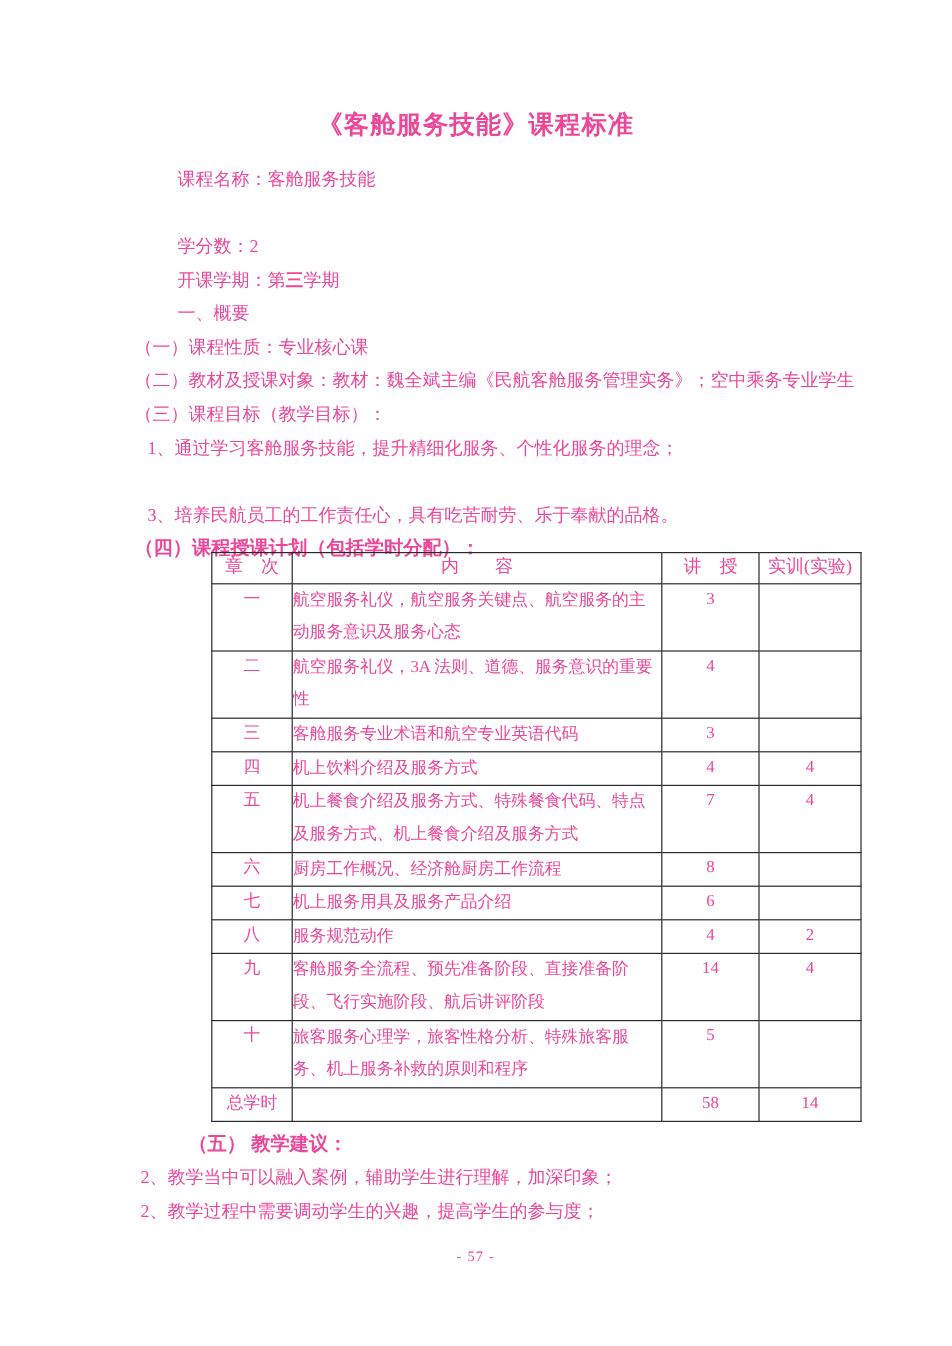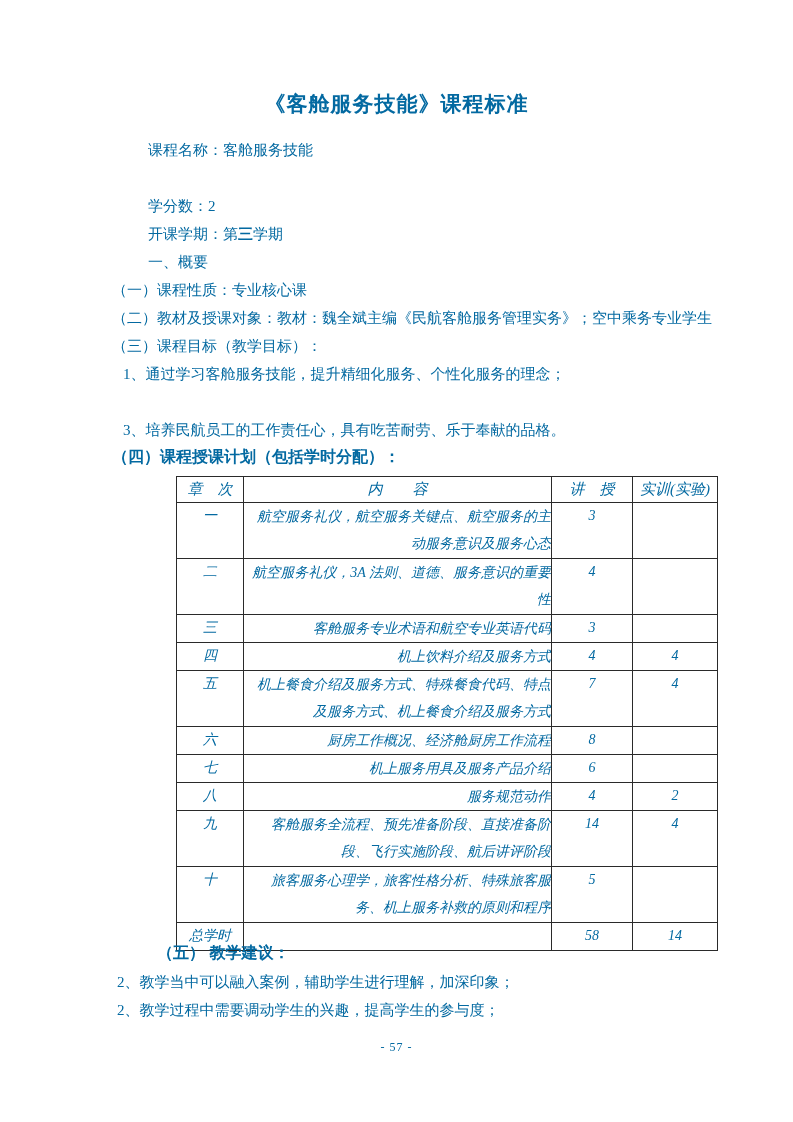--- a/index.html
+++ b/index.html
@@ -1,21 +1,21 @@
 <!DOCTYPE html>
 <html><head>
 <meta charset="utf-8">
 <style>
   html, body { margin: 0; padding: 0; background: #ffffff; }
   .page {
     position: relative;
     width: 793px;
     height: 1122px;
     background: #ffffff;
-    color: #0369a1;
+    color: #ec4899;
     font-family: "Liberation Serif", "DejaVu Serif", serif;
     overflow: hidden;
   }
   .doc-title {
     position: absolute;
     top: 90px;
     left: 0;
     width: 793px;
     text-align: center;
     font-size: 21px;
@@ -31,26 +31,25 @@
   .emph { font-weight: bold; font-family: "Liberation Sans", "DejaVu Sans", sans-serif; }
   .heading {
     position: absolute;
     font-size: 16px;
     font-weight: bold;
     font-family: "Liberation Sans", "DejaVu Sans", sans-serif;
     white-space: nowrap;
   }
   table.schedule {
     position: absolute;
-    top: 476px;
+    top: 460px;
     left: 176px;
     width: 541px;
     border-collapse: collapse;
     table-layout: fixed;
-    font-style: italic;
   }
   table.schedule col.c1 { width: 67px; }
   table.schedule col.c2 { width: 308px; }
   table.schedule col.c3 { width: 81px; }
   table.schedule col.c4 { width: 85px; }
   table.schedule th, table.schedule td {
     border: 1px solid #2a2a2a;
     font-weight: normal;
     font-size: 14px;
     padding: 0;
@@ -60,21 +59,21 @@
   table.schedule th {
     height: 25px;
     line-height: 25px;
     text-align: center;
     font-size: 15px;
   }
   tr.r-tall  td { height: 55px; }
   tr.r-short td { height: 25px; }
   tr.r-total td { height: 27px; }
   td.chapter { text-align: center; line-height: 26px; padding-top: 1px; }
-  td.content { text-align: right; line-height: 27px; padding: 1px 6px 0 9px; margin-left: 28px; }
+  td.content { text-align: left; line-height: 27px; padding: 1px 6px 0 9px; margin-left: 28px; }
   td.num     { text-align: center; line-height: 26px; padding-top: 1px; }
   .footer-page-num {
     position: absolute;
     top: 1040px;
     left: 0;
     width: 793px;
     text-align: center;
     font-size: 12px;
     letter-spacing: 1px;
   }

